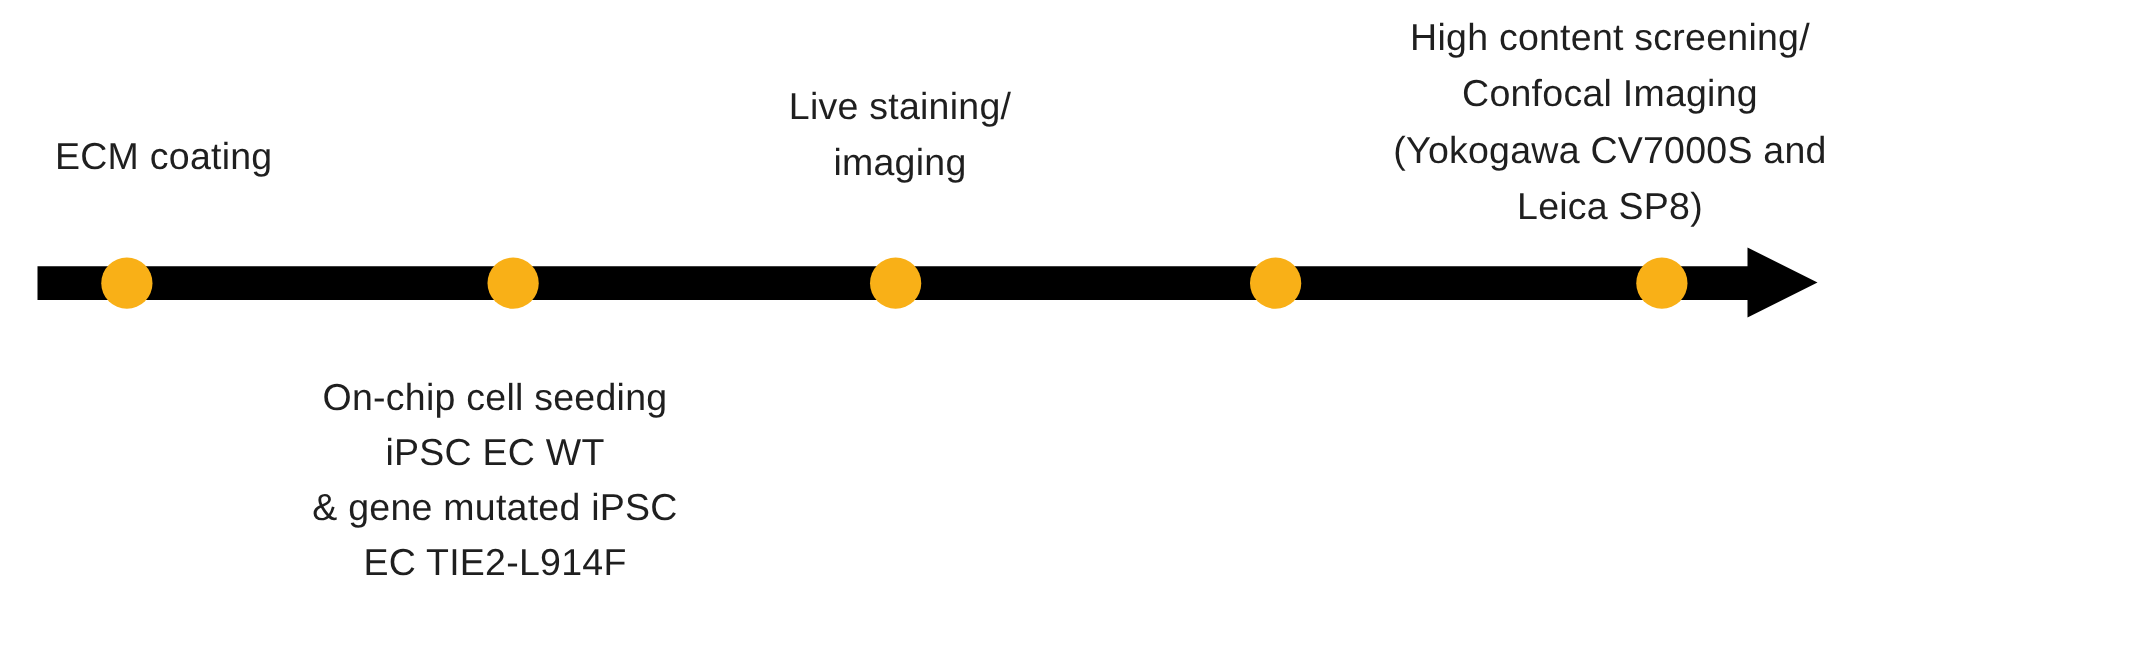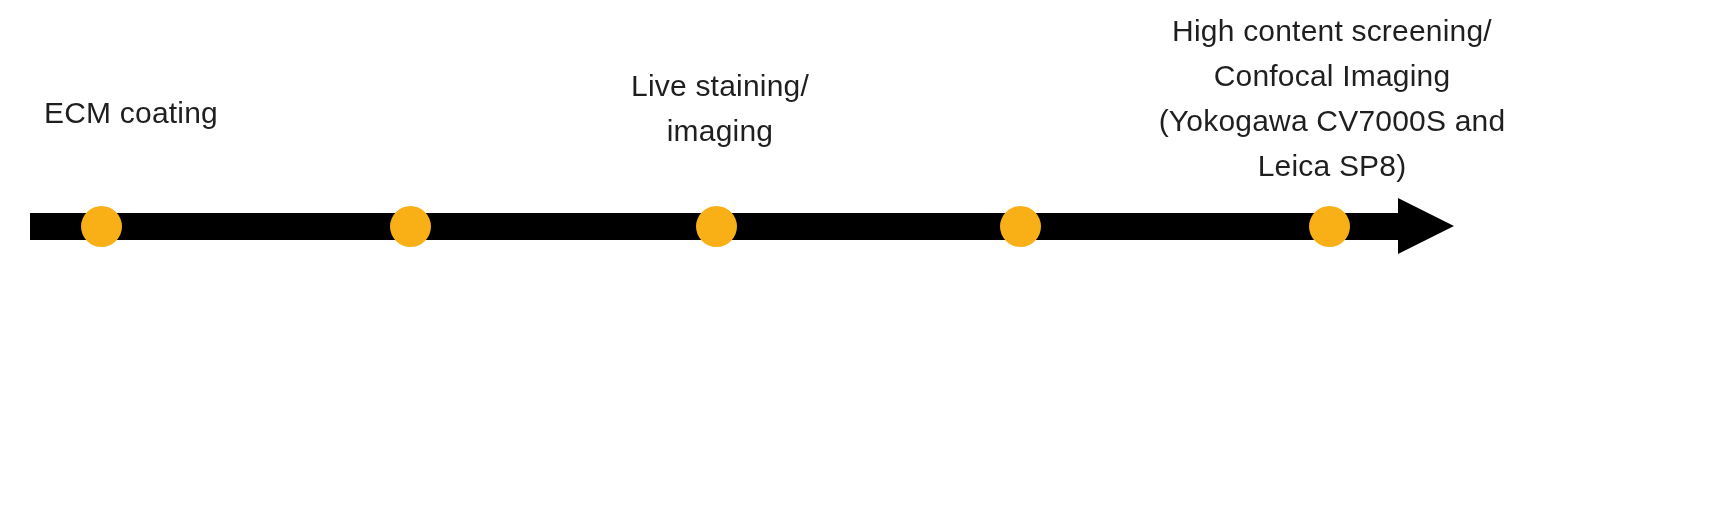--- a/index.html
+++ b/index.html
@@ -49,41 +49,45 @@
   .step-label {
     position: absolute;
     transform: translateX(-50%);
     text-align: center;
     white-space: pre-line;
     font-size: 30px;
     line-height: 45px;
     color: #1f1f1f;
     letter-spacing: 0.2px;
   }
-  .label-1 { left: 131px;  top: 90px; }
+  .label-1 { left: 131px;  top: 103px; }
   .label-2 { left: 396px;  top: 297px; line-height: 44px; }
   .label-3 { left: 720px;  top: 63px; }
   .label-4 { left: 1015px; top: 298px; }
-  .label-5 { left: 1332px; top: 8px; }
+  .label-5 { left: 1288px; top: 8px; }
 </style>
 </head>
 <body>
 
 <div class="canvas">
 
   <div class="arrow-line" style="background: rgb(0, 0, 0);"></div>
   <div class="arrow-head" style="border-left-color: rgb(0, 0, 0);"></div>
 
   <div class="dot dot-1" style="background: rgb(249, 176, 23);"></div>
   <div class="dot dot-2" style="background: rgb(249, 176, 23);"></div>
   <div class="dot dot-3" style="background: rgb(249, 176, 23);"></div>
   <div class="dot dot-4" style="background: rgb(249, 176, 23);"></div>
   <div class="dot dot-5" style="background: rgb(249, 176, 23);"></div>
 
   <div class="step-label label-1" style="color: rgb(31, 31, 31);">ECM coating</div>
+  <div class="step-label label-2" style="color: rgb(31, 31, 31);">On-chip cell seeding
+iPSC EC WT
+&amp; gene mutated iPSC
+EC TIE2-L914F</div>
   <div class="step-label label-3" style="color: rgb(31, 31, 31);">Live staining/
 imaging</div>
   <div class="step-label label-5" style="color: rgb(31, 31, 31);">High content screening/
 Confocal Imaging
 (Yokogawa CV7000S and
 Leica SP8)</div>
 
 </div>
 
 </body></html>

